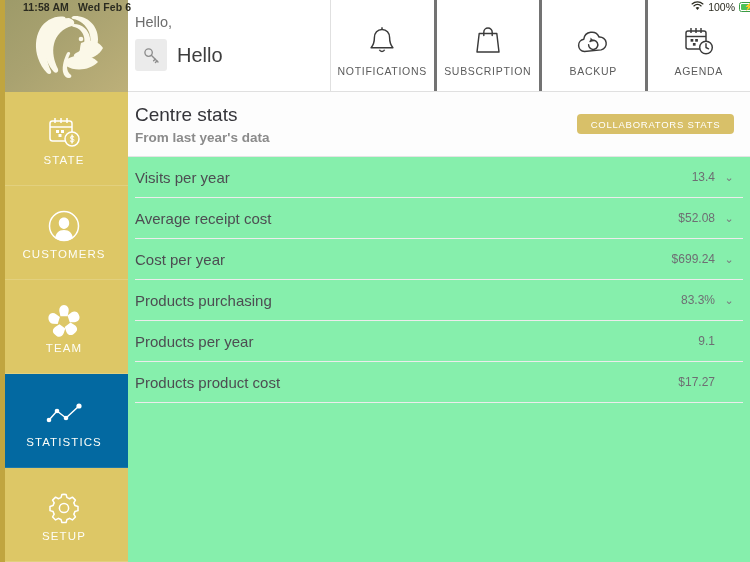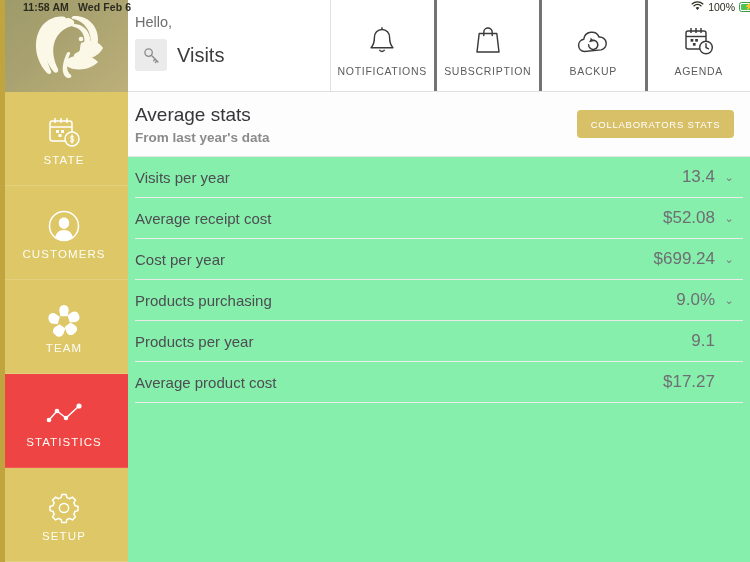--- a/index.html
+++ b/index.html
@@ -69,21 +69,21 @@
     border-bottom: 1px solid rgba(255,255,255,0.16);
   }
   .nav-item .nav-ico {
     height: 40px; display: flex; align-items: center; justify-content: center;
     margin-bottom: 2px;
   }
   .nav-item .nav-lbl {
     font-size: 11.5px; letter-spacing: 1.1px; color: #fdfdf7;
     text-transform: uppercase;
   }
-  .nav-item.active { background: #ef4444; border-bottom-color: rgba(255,255,255,0.10); text-align: center; }
+  .nav-item.active { background: #0369a1; border-bottom-color: rgba(255,255,255,0.10); text-align: center; }
 
   
   #main { flex: 1; height: 562px; background: #ffffff; display: flex; flex-direction: column; }
 
   
   #topbar {
     height: 92px; flex: 0 0 92px; display: flex; background: #ffffff;
     border-bottom: 1px solid #e0e0e0;
   }
   #greet {
@@ -115,37 +115,37 @@
     height: 65px; flex: 0 0 65px; position: relative;
     border-bottom: 1px solid #e4e4e4; background: #fdfdfd;
     display: flex; align-items: center;
   }
   #pagehead .ph-text { padding-left: 7px; }
   #pagehead .ph-title { font-size: 19px; color: #35353a; line-height: 1.25; }
   #pagehead .ph-sub { font-size: 13.5px; color: #8b8b8b; margin-top: 3px; font-weight: bold; }
   #collab-btn {
     position: absolute; right: 16px; top: 110px; top: 50%;
     transform: translateY(-50%);
-    width: 157px; height: 28px; border: none; border-radius: 4px;
+    width: 157px; height: 20px; border: none; border-radius: 4px;
     background: #d8c069; color: #ffffff;
     font-family: "Liberation Sans", sans-serif;
     font-size: 9.5px; letter-spacing: 0.75px; cursor: pointer;
     text-transform: uppercase;
   }
 
   
   #stats { flex: 1; padding: 0 0 0 0; background: #86efac; }
   .stat-row {
     position: relative; height: 41px; margin: 0 7px 0 7px;
     display: flex; align-items: center;
     border-bottom: 1px solid #ececec; cursor: pointer;
   }
   .stat-row:first-child { border-top: none; }
   .stat-label { font-size: 15px; color: #4d4d52; flex: 1; }
-  .stat-value { font-size: 17px; color: #6e6e73; white-space: nowrap; text-align: center; }
+  .stat-value { font-size: 12px; color: #6e6e73; white-space: nowrap; text-align: center; }
   .stat-chev {
     width: 28px; text-align: center; font-size: 11px; color: #7a7a7f;
     display: inline-block;
   }
   .stat-chev.empty { visibility: hidden; }
 </style>
 </head>
 <body>
 
 <div id="app">
@@ -278,21 +278,21 @@
           <span class="keybox">
             <svg width="19" height="19" viewBox="0 0 19 19">
               <g fill="none" stroke="#8d8d8d" stroke-width="1.35" stroke-linecap="round">
                 <circle cx="6.6" cy="6.6" r="3.7"></circle>
                 <line x1="9.3" y1="9.3" x2="16" y2="16"></line>
                 <line x1="13.2" y1="13.2" x2="11.6" y2="14.8"></line>
                 <line x1="15" y1="15" x2="13.4" y2="16.6"></line>
               </g>
             </svg>
           </span>
-          <span class="name">Visits</span>
+          <span class="name">Hello</span>
         </div>
       </div>
 
       <div class="topnav">
         <span class="tn-ico">
           <svg width="30" height="32" viewBox="0 0 30 32">
             <path d="M15 4.5 c-4.5 0 -7.6 3.5 -7.6 8.1 c0 5.6 -1.3 7.9 -3.3 10.1 l21.8 0 c-2 -2.2 -3.3 -4.5 -3.3 -10.1 c0 -4.6 -3.1 -8.1 -7.6 -8.1 z" fill="none" stroke="#3a3a3a" stroke-width="1.45" stroke-linejoin="round"></path>
             <path d="M12.4 24.8 a2.9 2.9 0 0 0 5.2 0" fill="none" stroke="#3a3a3a" stroke-width="1.45"></path>
             <path d="M15 2.2 l0 2.3" stroke="#3a3a3a" stroke-width="1.45"></path>
           </svg>
@@ -340,21 +340,21 @@
             </g>
           </svg>
         </span>
         <span class="tn-lbl">AGENDA</span>
       </div>
 
     </div>
 
     <div id="pagehead">
       <div class="ph-text">
-        <div class="ph-title">Average stats</div>
+        <div class="ph-title">Centre stats</div>
         <div class="ph-sub">From last year's data</div>
       </div>
       <button id="collab-btn">COLLABORATORS STATS</button>
     </div>
 
     <div id="stats">
 
       <div class="stat-row">
         <span class="stat-label">Visits per year</span>
         <span class="stat-value">13.4</span>
@@ -368,32 +368,32 @@
       </div>
 
       <div class="stat-row">
         <span class="stat-label">Cost per year</span>
         <span class="stat-value">$699.24</span>
         <span class="stat-chev">⌄</span>
       </div>
 
       <div class="stat-row">
         <span class="stat-label">Products purchasing</span>
-        <span class="stat-value">9.0%</span>
+        <span class="stat-value">83.3%</span>
         <span class="stat-chev">⌄</span>
       </div>
 
 
       <div class="stat-row">
         <span class="stat-label">Products per year</span>
         <span class="stat-value">9.1</span>
         <span class="stat-chev empty">⌄</span>
       </div>
 
       <div class="stat-row">
-        <span class="stat-label">Average product cost</span>
+        <span class="stat-label">Products product cost</span>
         <span class="stat-value">$17.27</span>
         <span class="stat-chev empty">⌄</span>
       </div>
 
     </div>
   </div>
 </div>
 
 </body></html>

